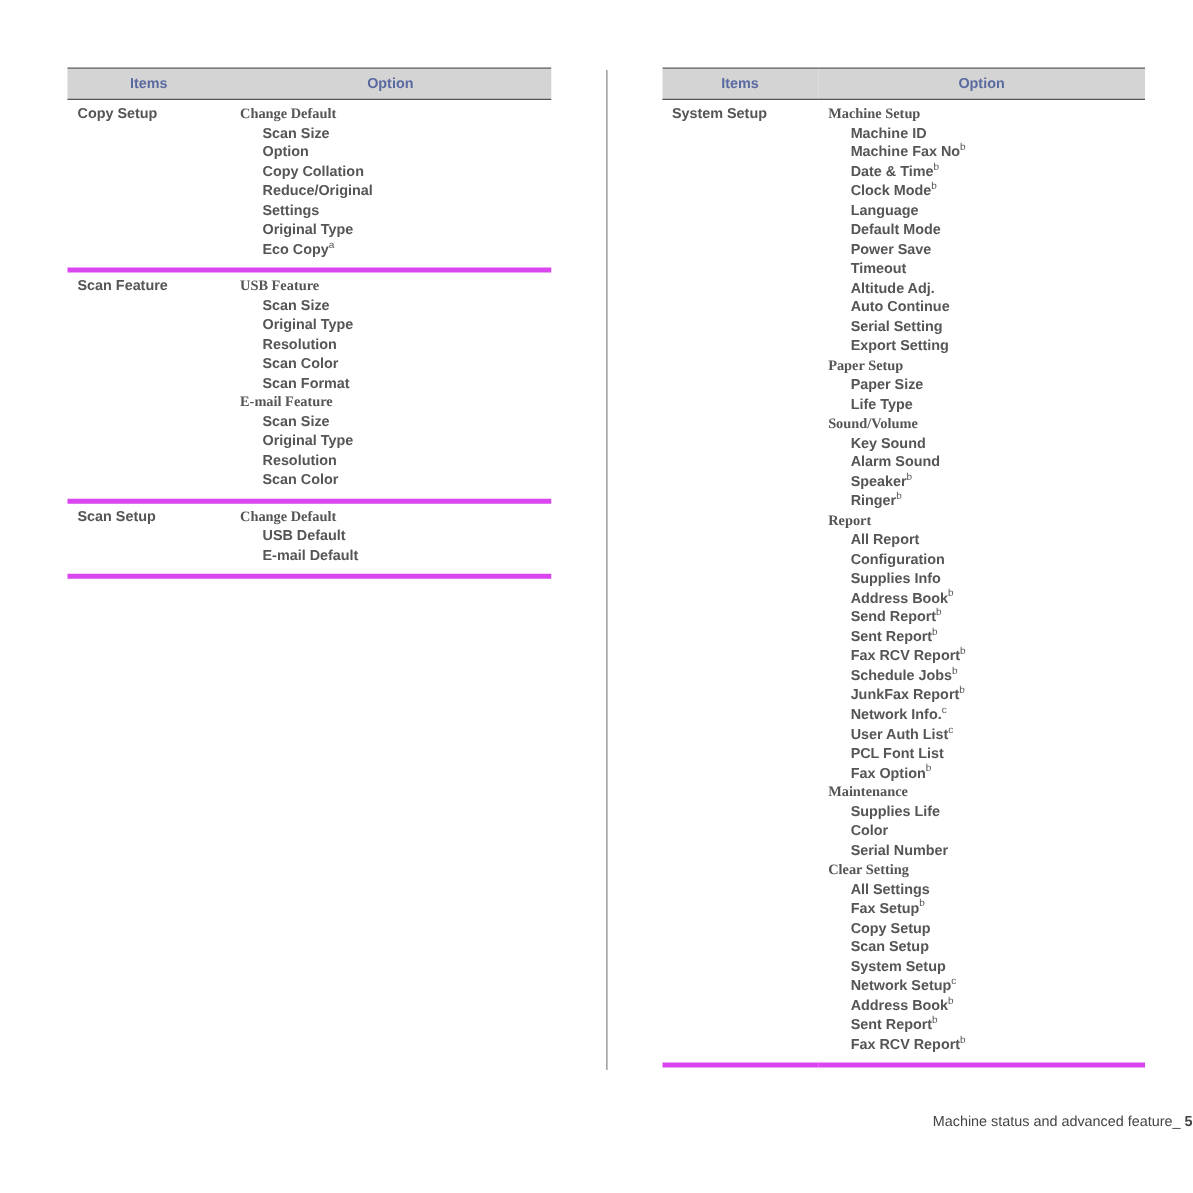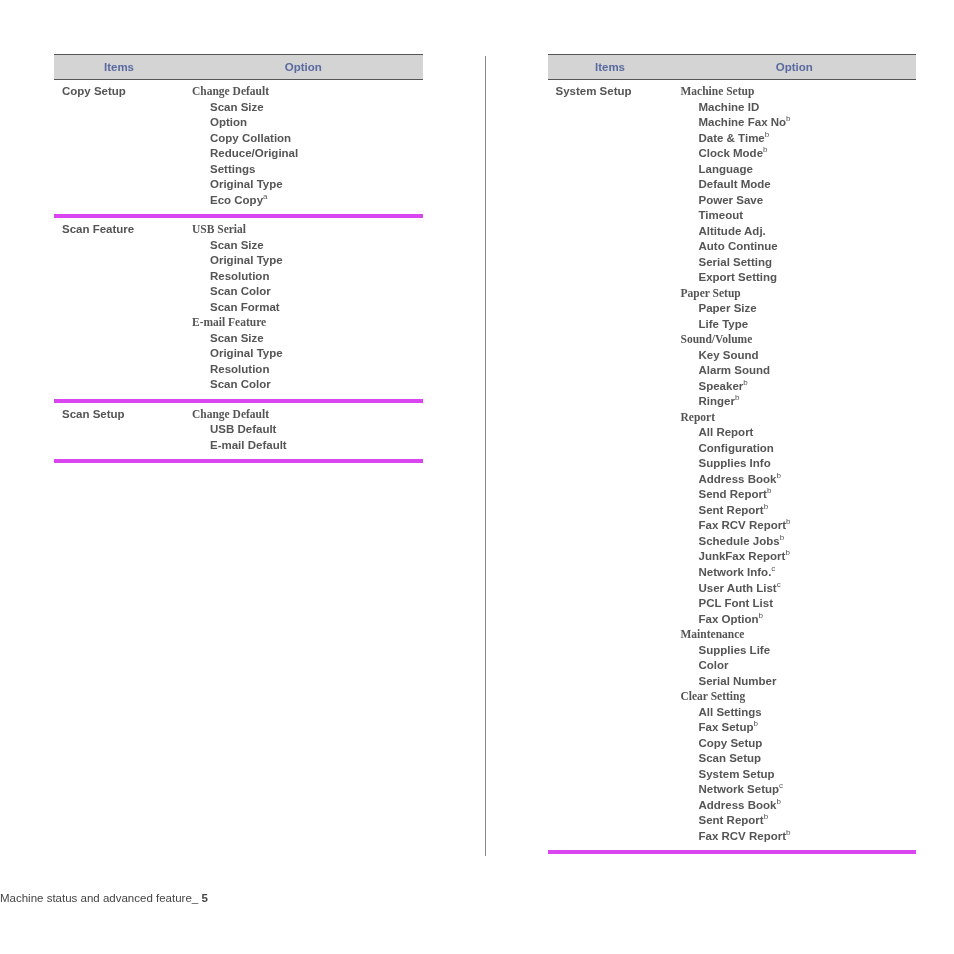--- a/index.html
+++ b/index.html
@@ -9,21 +9,21 @@
     width: 954px;
     height: 954px;
     font-family: Arial, Helvetica, sans-serif;
     background: #fff;
     color: #555;
     position: relative;
   }
   .page {
     padding: 54px 38px 0 54px;
     display: flex;
-    gap: 62px;
+    gap: 44px;
   }
   .col {
     flex: 1;
     min-width: 0;
   }
   .divider {
     width: 1px;
     background: #888;
     align-self: stretch;
     margin-top: 2px;
@@ -54,21 +54,21 @@
   td.items-col { width: 130px; }
   td.items-col-r { width: 125px; }
   .l0 { margin: 0; padding: 0; font-family: Liberation Serif, serif; }
   .l1 { margin: 0 0 0 18px; padding: 0; }
   .row { white-space: nowrap; }
   sup { font-size: 8px; font-weight: normal; vertical-align: super; line-height: 0; }
   .footer {
     position: absolute;
     bottom: 50px;
     width: 954px;
-    text-align: left;
+    text-align: right;
     font-size: 11.5px;
     color: #444;
   }
   .footer .pnum { font-weight: bold; }
 </style>
 </head>
 <body>
 
 <div class="page">
 
@@ -90,21 +90,21 @@
               <div class="row l1">Copy Collation</div>
               <div class="row l1">Reduce/Original</div>
               <div class="row l1">Settings</div>
               <div class="row l1">Original Type</div>
               <div class="row l1">Eco Copy<sup>a</sup></div>
             </td>
           </tr>
           <tr>
             <td class="items-col">Scan Feature</td>
             <td>
-              <div class="row l0">USB Serial</div>
+              <div class="row l0">USB Feature</div>
               <div class="row l1">Scan Size</div>
               <div class="row l1">Original Type</div>
               <div class="row l1">Resolution</div>
               <div class="row l1">Scan Color</div>
               <div class="row l1">Scan Format</div>
               <div class="row l0">E-mail Feature</div>
               <div class="row l1">Scan Size</div>
               <div class="row l1">Original Type</div>
               <div class="row l1">Resolution</div>
               <div class="row l1">Scan Color</div>

